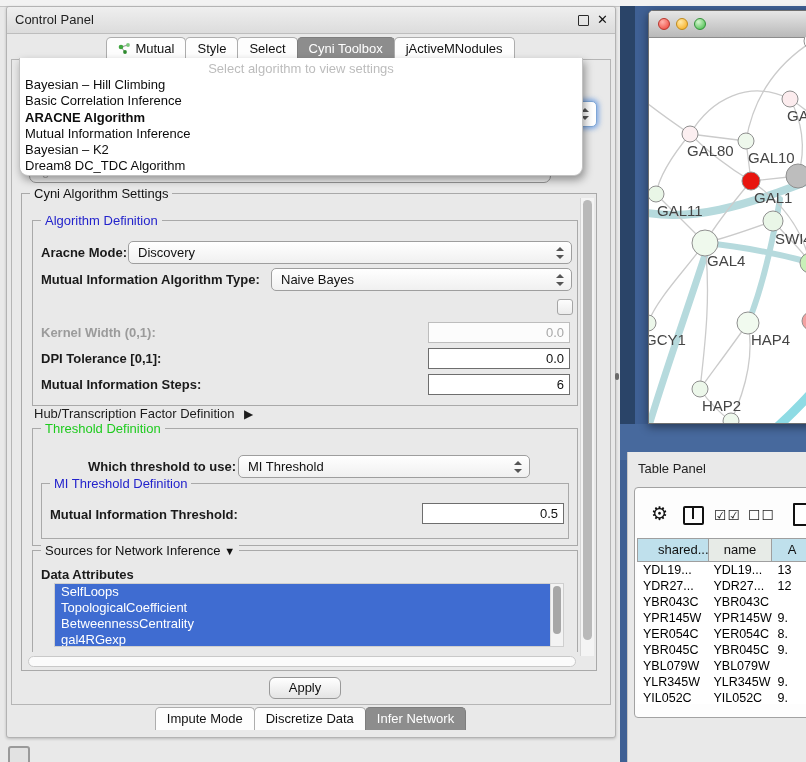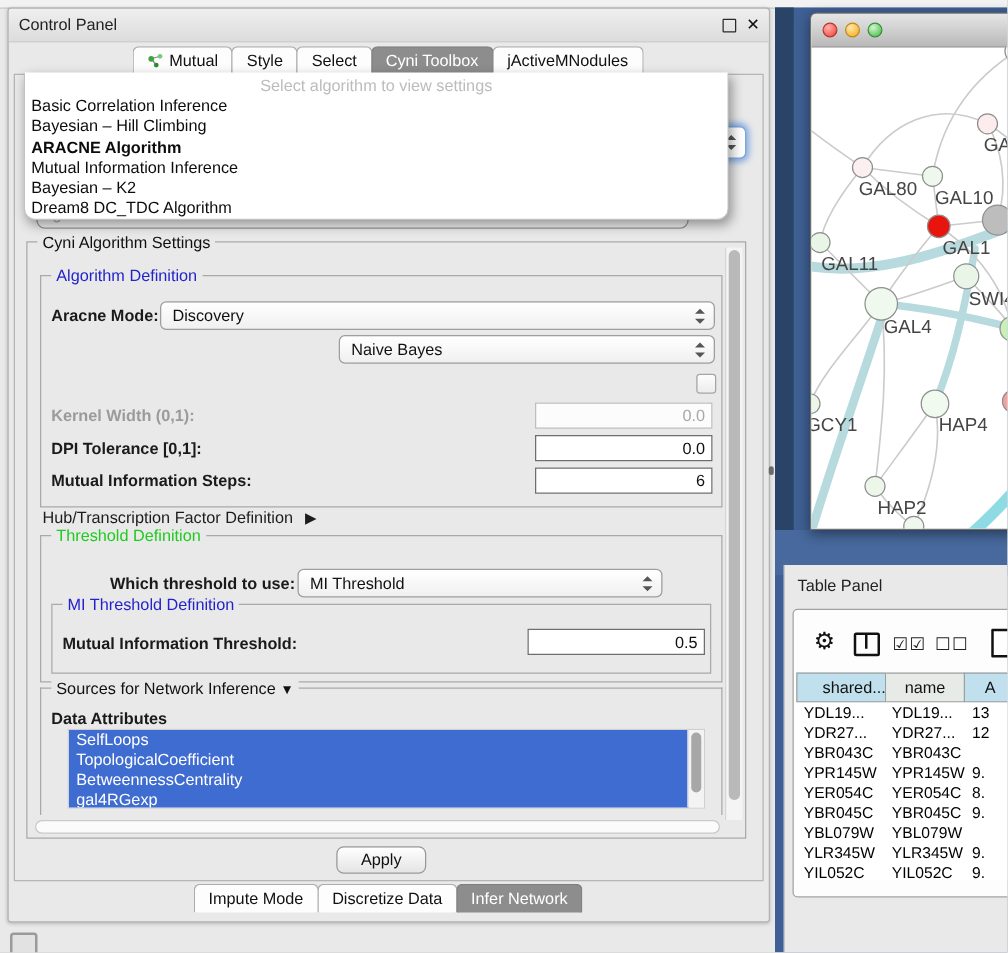--- a/index.html
+++ b/index.html
@@ -149,22 +149,22 @@
     <div class="content-border"></div>
 
     <div class="frag-combo1">
       <span class="arrows"></span>
     </div>
     <div class="frag-combo2">gal-filtered sif default node</div>
 
     <div class="overlay">
       <div class="ov-ph">Select algorithm to view settings</div>
       <div id="ov-items">
+          <div class="ov-item">Bayesian – Hill Climbing</div>
           <div class="ov-item">Basic Correlation Inference</div>
-          <div class="ov-item">Bayesian – Hill Climbing</div>
           <div class="ov-item hl">ARACNE Algorithm</div>
           <div class="ov-item">Mutual Information Inference</div>
           <div class="ov-item">Bayesian – K2</div>
           <div class="ov-item">Dream8 DC_TDC Algorithm</div>
         </div>
     </div>
 
     <div class="grp" style="left:14px;top:186px;width:576px;height:478px;">
       <span class="legend">Cyni Algorithm Settings</span>
       <div class="vsb">
@@ -173,20 +173,21 @@
 
       <div class="grp" style="left:10px;top:26px;width:546px;height:186px;">
         <span class="legend blue">Algorithm Definition</span>
 
         <span class="lbl" style="left:8px;top:24px;">Aracne Mode:</span>
         <div class="combo" style="left:95px;top:20px;width:444px;">
           <span>Discovery</span>
           <span class="arrows"></span>
         </div>
 
+        <span class="lbl" style="left:8px;top:51px;">Mutual Information Algorithm Type:</span>
         <div class="combo" style="left:238px;top:47px;width:301px;">
           <span>Naive Bayes</span>
           <span class="arrows"></span>
         </div>
 
         <span class="chk" style="left:524px;top:78px;"></span>
 
         <span class="lbl dis" style="left:8px;top:104px;">Kernel Width (0,1):</span>
         <input class="field dis" style="left: 395px; top: 101px;" readonly="" value="0.0">
 

